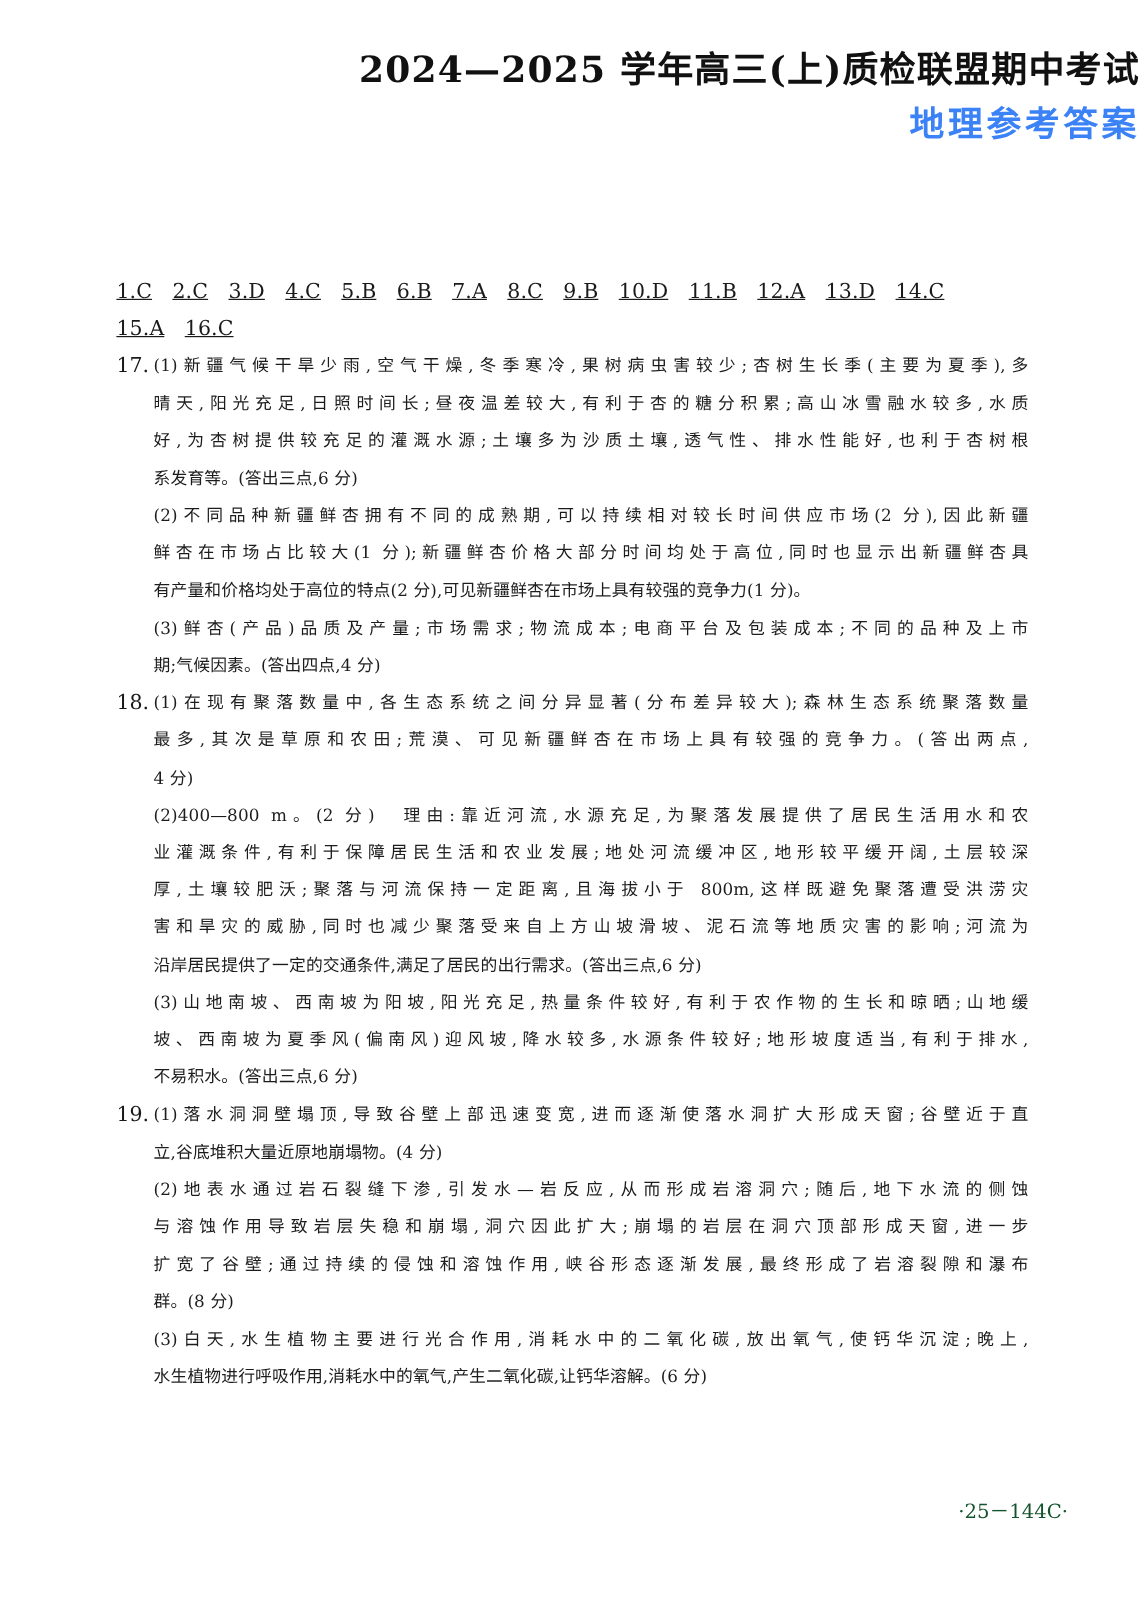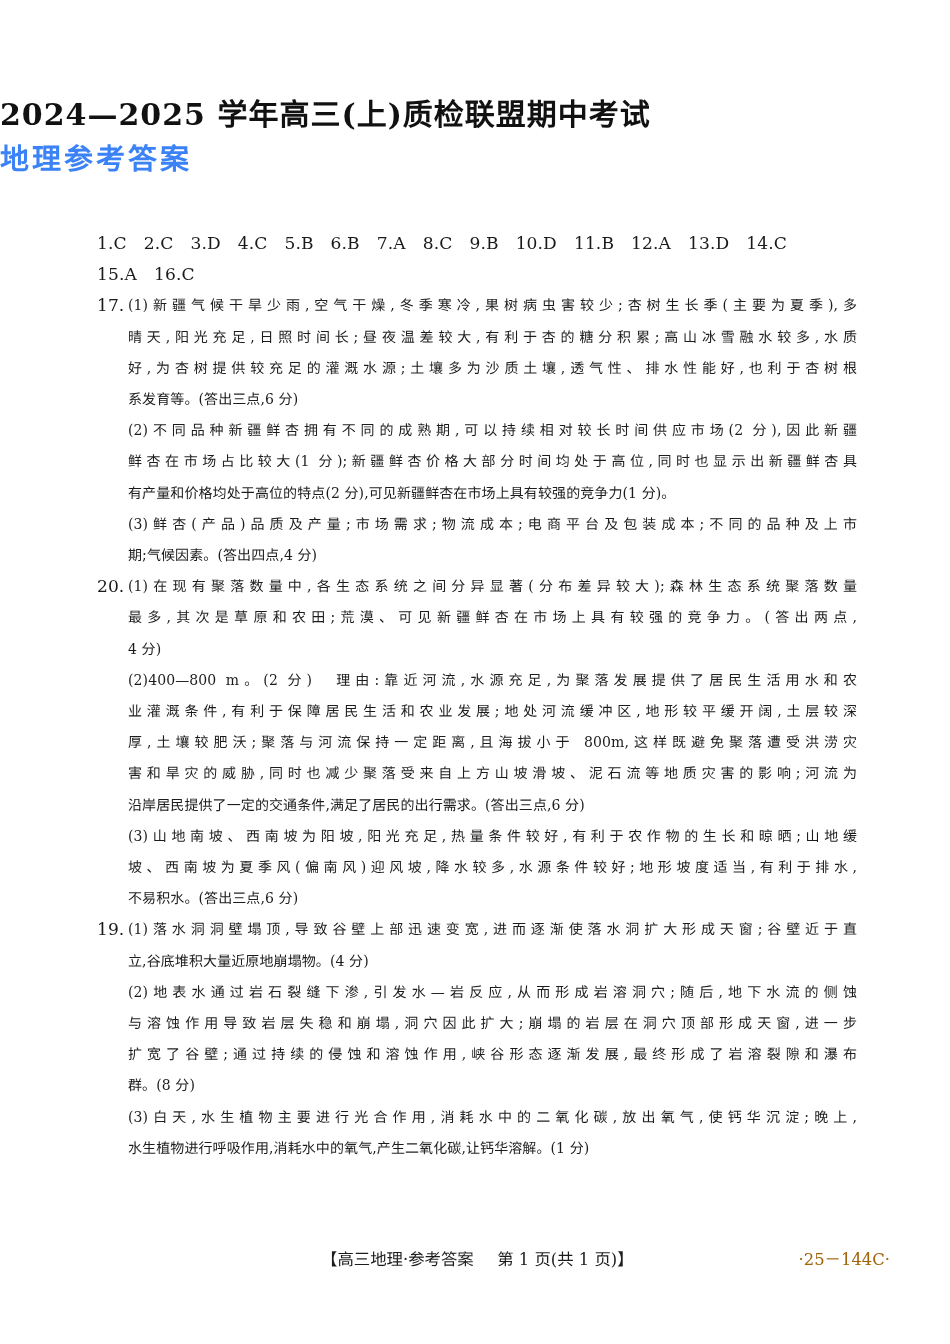--- a/index.html
+++ b/index.html
@@ -19,22 +19,22 @@
 
   .page {
     position: relative;
     width: 950px;
     height: 1344px;
     box-sizing: border-box;
   }
 
   
   .title-block {
-    padding-top: 96px;
-    text-align: left;
+    padding-top: 40px;
+    text-align: right;
   }
   .title-line1 {
     font-family: "DejaVu Serif", "Liberation Serif", serif;
     font-size: 30px;
     font-weight: 700;
     letter-spacing: 1px;
     line-height: 1.25;
     color: #111111;
     white-space: nowrap;
   }
@@ -77,20 +77,21 @@
   
   .mcq-row {
     font-size: 17.1px;
     line-height: 31.2px;
     white-space: nowrap;
     letter-spacing: 0.1px;
   }
   .mcq-item {
     display: inline-block;
     margin-right: 17px;
+    text-decoration: underline;
   }
   .mcq-item:last-child { margin-right: 0; }
 
   
   .qblock {
     position: relative;
     padding-left: 31px;
   }
   .qnum {
     position: absolute;
@@ -118,21 +119,21 @@
     white-space: nowrap;
     color: #1c1c1c;
   }
   .footer-right {
     position: absolute;
     right: 0;
     top: 0;
     font-size: 16.4px;
     line-height: 26px;
     white-space: nowrap;
-    color: #a16207;
+    color: #14532d;
   }
   .footer-sep { display: inline-block; width: 13px; }
 </style>
 </head>
 <body>
 
 <div class="page">
 
   <div class="title-block">
     <div class="title-line1">2024—2025 学年高三(上)质检联盟期中考试</div>
@@ -151,21 +152,21 @@
           <div class="line just">晴天,阳光充足,日照时间长;昼夜温差较大,有利于杏的糖分积累;高山冰雪融水较多,水质</div>
           <div class="line just">好,为杏树提供较充足的灌溉水源;土壤多为沙质土壤,透气性、排水性能好,也利于杏树根</div>
           <div class="line lastline">系发育等。(答出三点,6 分)</div>
           <div class="line just"><span>(2)</span><span>不同品种新疆鲜杏拥有不同的成熟期,可以持续相对较长时间供应市场(2 分),因此新疆</span></div>
           <div class="line just">鲜杏在市场占比较大(1 分);新疆鲜杏价格大部分时间均处于高位,同时也显示出新疆鲜杏具</div>
           <div class="line lastline">有产量和价格均处于高位的特点(2 分),可见新疆鲜杏在市场上具有较强的竞争力(1 分)。</div>
           <div class="line just"><span>(3)</span><span>鲜杏(产品)品质及产量;市场需求;物流成本;电商平台及包装成本;不同的品种及上市</span></div>
           <div class="line lastline">期;气候因素。(答出四点,4 分)</div>
         </div>
         <div class="qblock">
-          <div class="qnum">20.</div>
+          <div class="qnum">18.</div>
           <div class="line just"><span>(1)</span><span>在现有聚落数量中,各生态系统之间分异显著(分布差异较大);森林生态系统聚落数量</span></div>
           <div class="line just">最多,其次是草原和农田;荒漠、可见新疆鲜杏在市场上具有较强的竞争力。(答出两点,</div>
           <div class="line lastline">4 分)</div>
           <div class="line just"><span>(2)</span><span>400—800 m。(2 分)　理由:靠近河流,水源充足,为聚落发展提供了居民生活用水和农</span></div>
           <div class="line just">业灌溉条件,有利于保障居民生活和农业发展;地处河流缓冲区,地形较平缓开阔,土层较深</div>
           <div class="line just">厚,土壤较肥沃;聚落与河流保持一定距离,且海拔小于 800m,这样既避免聚落遭受洪涝灾</div>
           <div class="line just">害和旱灾的威胁,同时也减少聚落受来自上方山坡滑坡、泥石流等地质灾害的影响;河流为</div>
           <div class="line lastline">沿岸居民提供了一定的交通条件,满足了居民的出行需求。(答出三点,6 分)</div>
           <div class="line just"><span>(3)</span><span>山地南坡、西南坡为阳坡,阳光充足,热量条件较好,有利于农作物的生长和晾晒;山地缓</span></div>
           <div class="line just">坡、西南坡为夏季风(偏南风)迎风坡,降水较多,水源条件较好;地形坡度适当,有利于排水,</div>
@@ -173,28 +174,23 @@
         </div>
         <div class="qblock">
           <div class="qnum">19.</div>
           <div class="line just"><span>(1)</span><span>落水洞洞壁塌顶,导致谷壁上部迅速变宽,进而逐渐使落水洞扩大形成天窗;谷壁近于直</span></div>
           <div class="line lastline">立,谷底堆积大量近原地崩塌物。(4 分)</div>
           <div class="line just"><span>(2)</span><span>地表水通过岩石裂缝下渗,引发水—岩反应,从而形成岩溶洞穴;随后,地下水流的侧蚀</span></div>
           <div class="line just">与溶蚀作用导致岩层失稳和崩塌,洞穴因此扩大;崩塌的岩层在洞穴顶部形成天窗,进一步</div>
           <div class="line just">扩宽了谷壁;通过持续的侵蚀和溶蚀作用,峡谷形态逐渐发展,最终形成了岩溶裂隙和瀑布</div>
           <div class="line lastline">群。(8 分)</div>
           <div class="line just"><span>(3)</span><span>白天,水生植物主要进行光合作用,消耗水中的二氧化碳,放出氧气,使钙华沉淀;晚上,</span></div>
-          <div class="line lastline">水生植物进行呼吸作用,消耗水中的氧气,产生二氧化碳,让钙华溶解。(1 分)</div>
+          <div class="line lastline">水生植物进行呼吸作用,消耗水中的氧气,产生二氧化碳,让钙华溶解。(6 分)</div>
         </div>
       </div>
 
   </div>
 
   <div class="footer">
-    <div class="footer-center">
-      <span>【高三地理·参考答案</span>
-      <span class="footer-sep"></span>
-      <span>第 1 页(共 1 页)】</span>
-    </div>
     <div class="footer-right">·25－144C·</div>
   </div>
 
 </div>
 
 </body></html>

